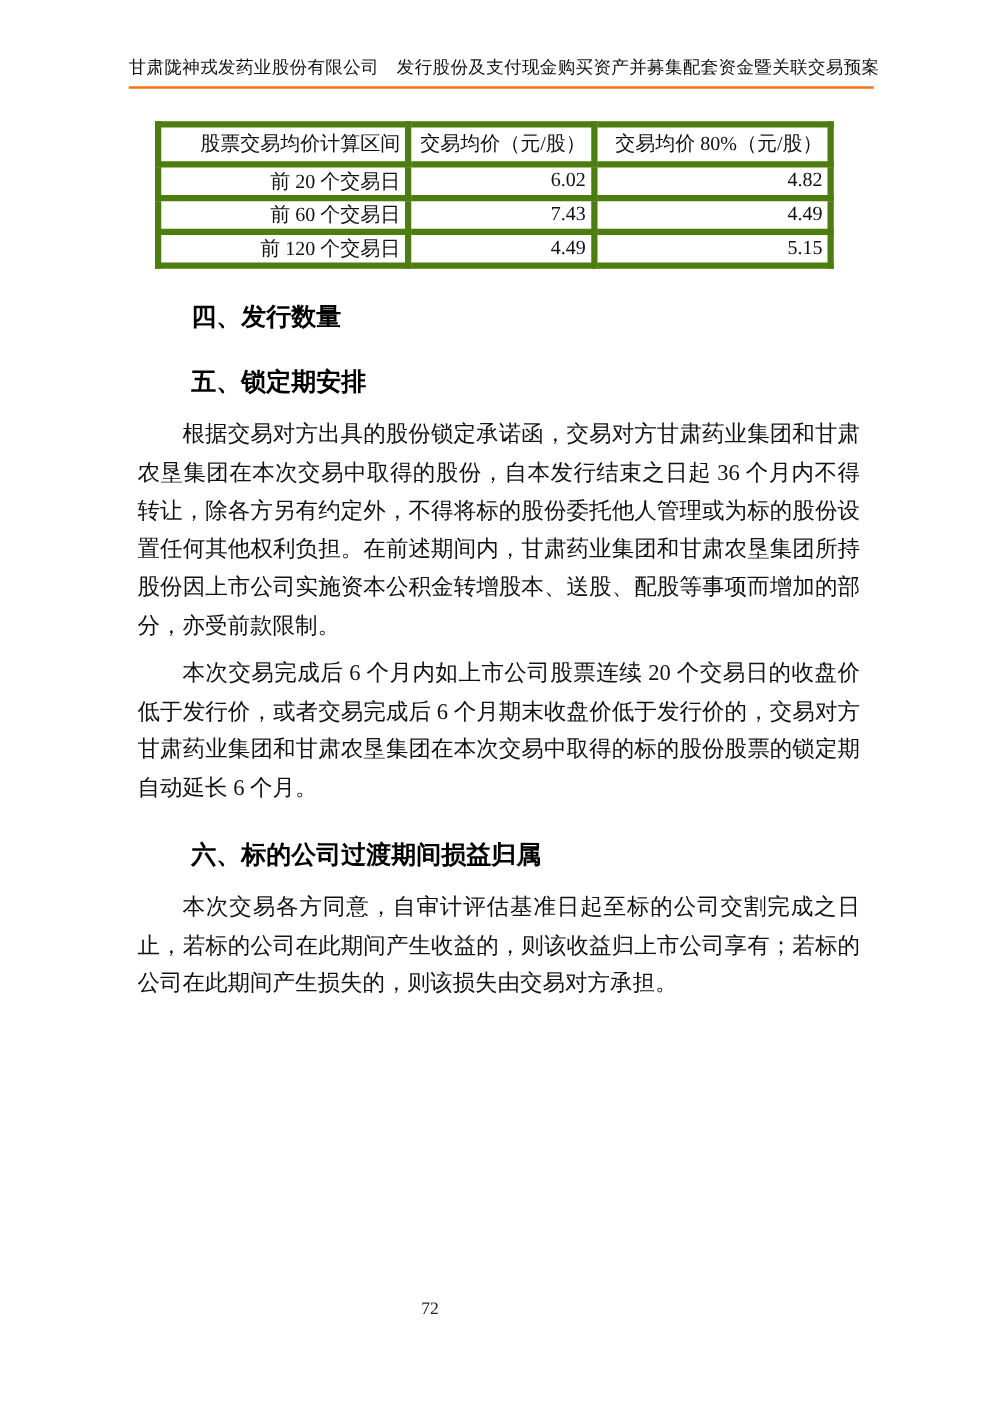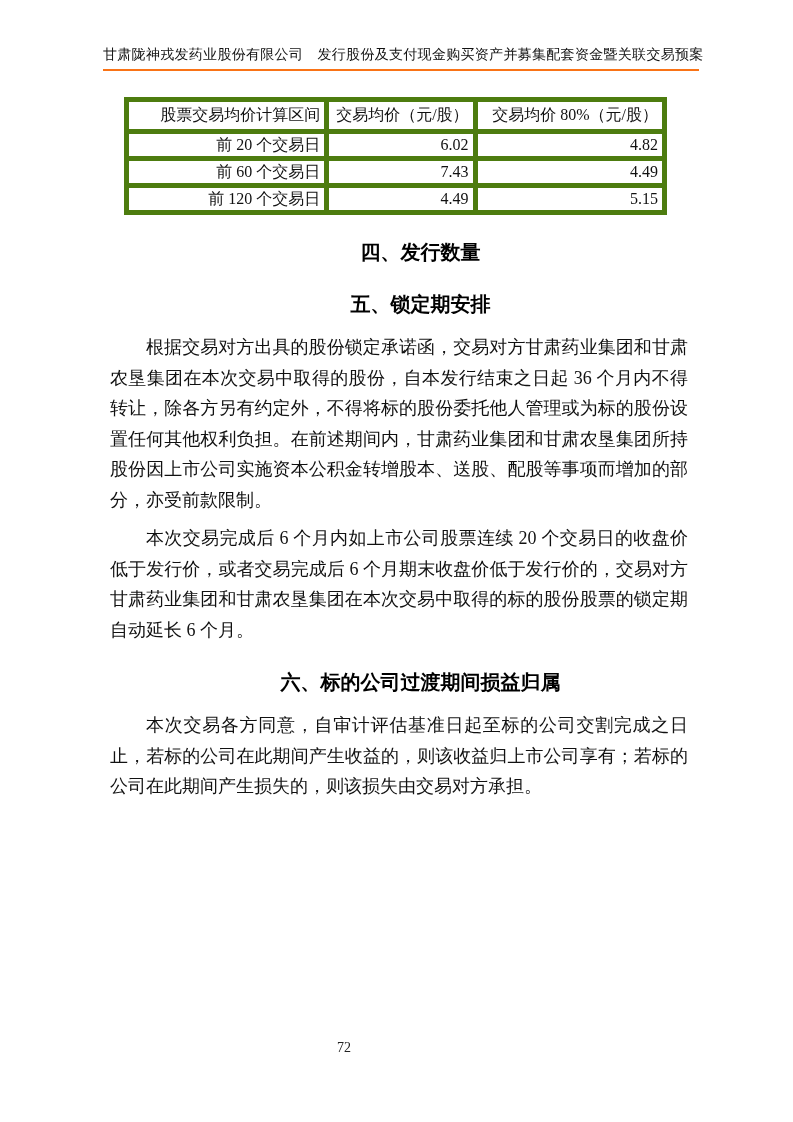--- a/index.html
+++ b/index.html
@@ -51,28 +51,27 @@
     border: 5px solid #4d7c0f;
     text-align: right;
     vertical-align: middle;
     font-weight: normal;
     padding: 0 4px;
   }
   table.price-table th { height: 27px; }
   table.price-table td { height: 22px; margin-left: 24px; }
   
   h2.sec-heading {
-    font-family: Liberation Mono, monospace;
+    font-family: Liberation Sans, sans-serif;
     font-weight: bold;
     font-size: 20px;
     line-height: 26px;
     color: #000000;
     margin: 26px 0 13px 0;
     padding-left: 43px;
-    text-align: center;
   }
   p.body-para {
     font-size: 18px;
     line-height: 30.5px;
     text-align: justify;
     text-indent: 2em;
     margin: 0;
   }
   p.body-para + p.body-para { margin-top: 8px; }
   

